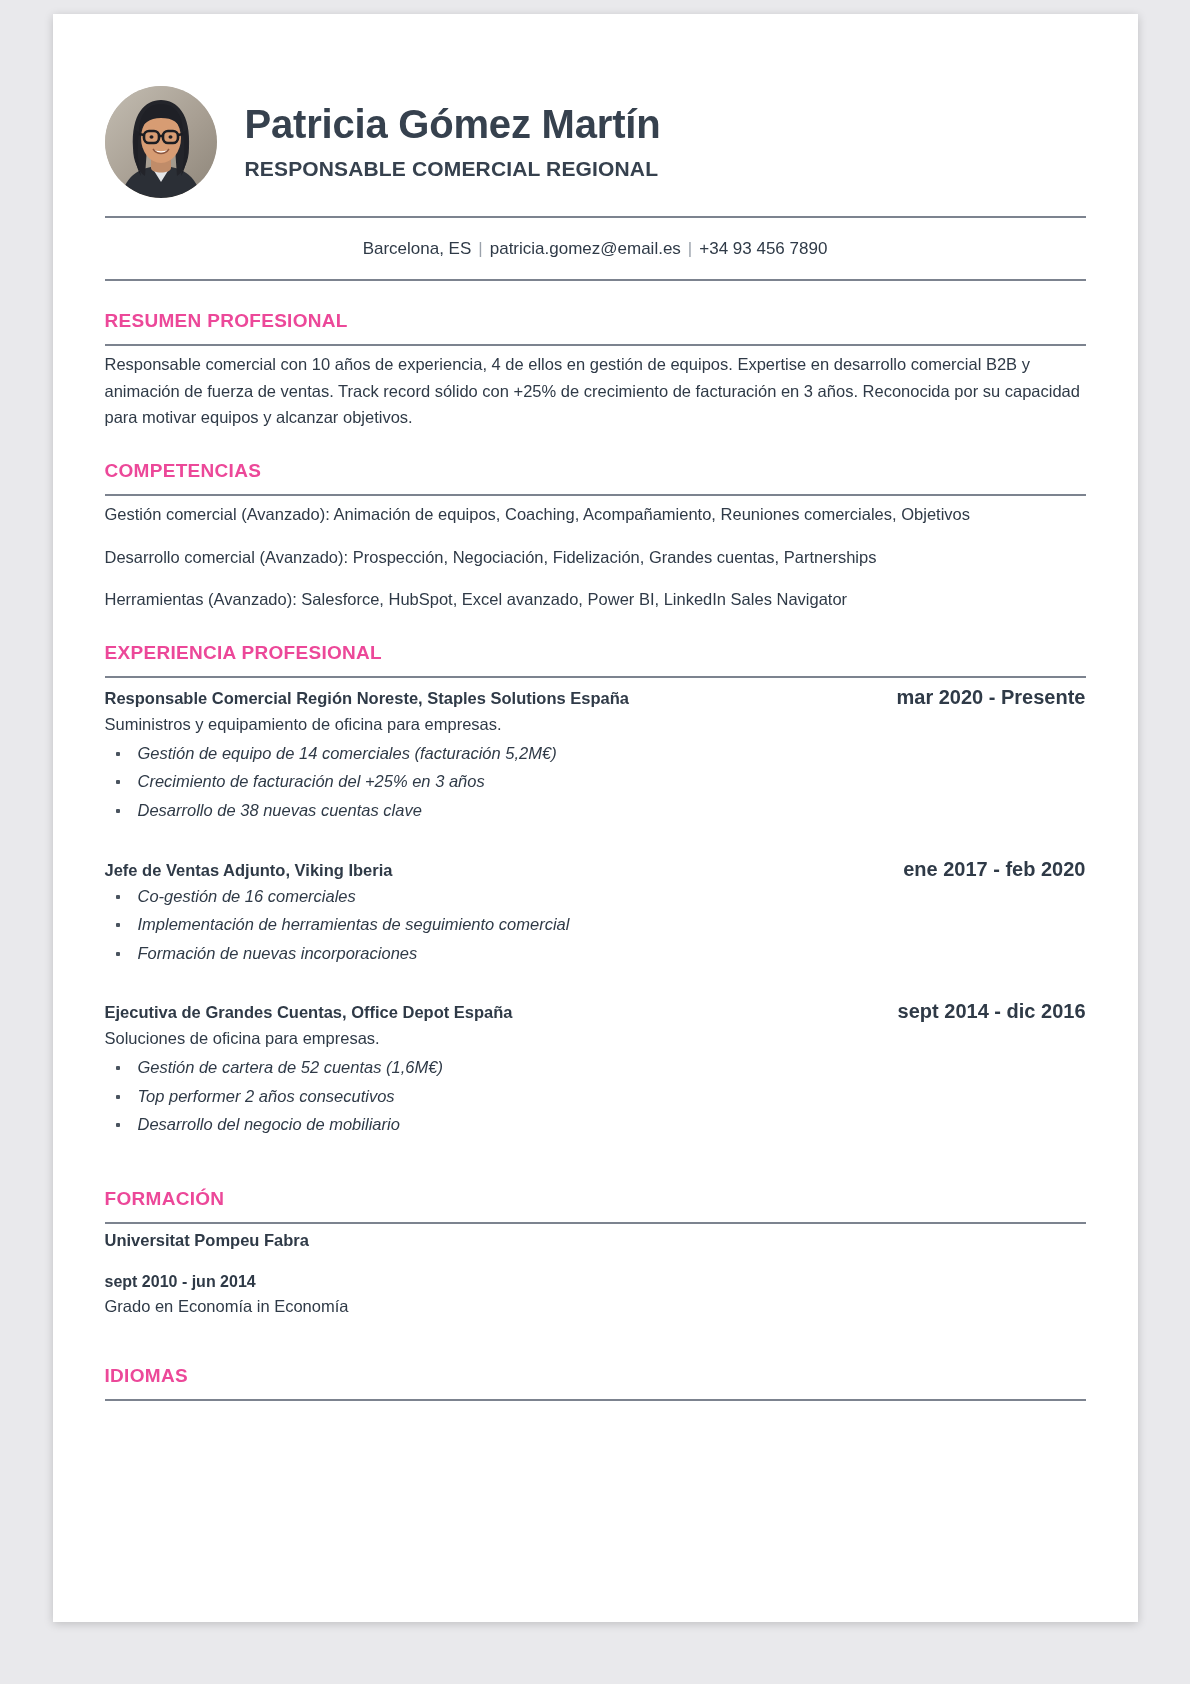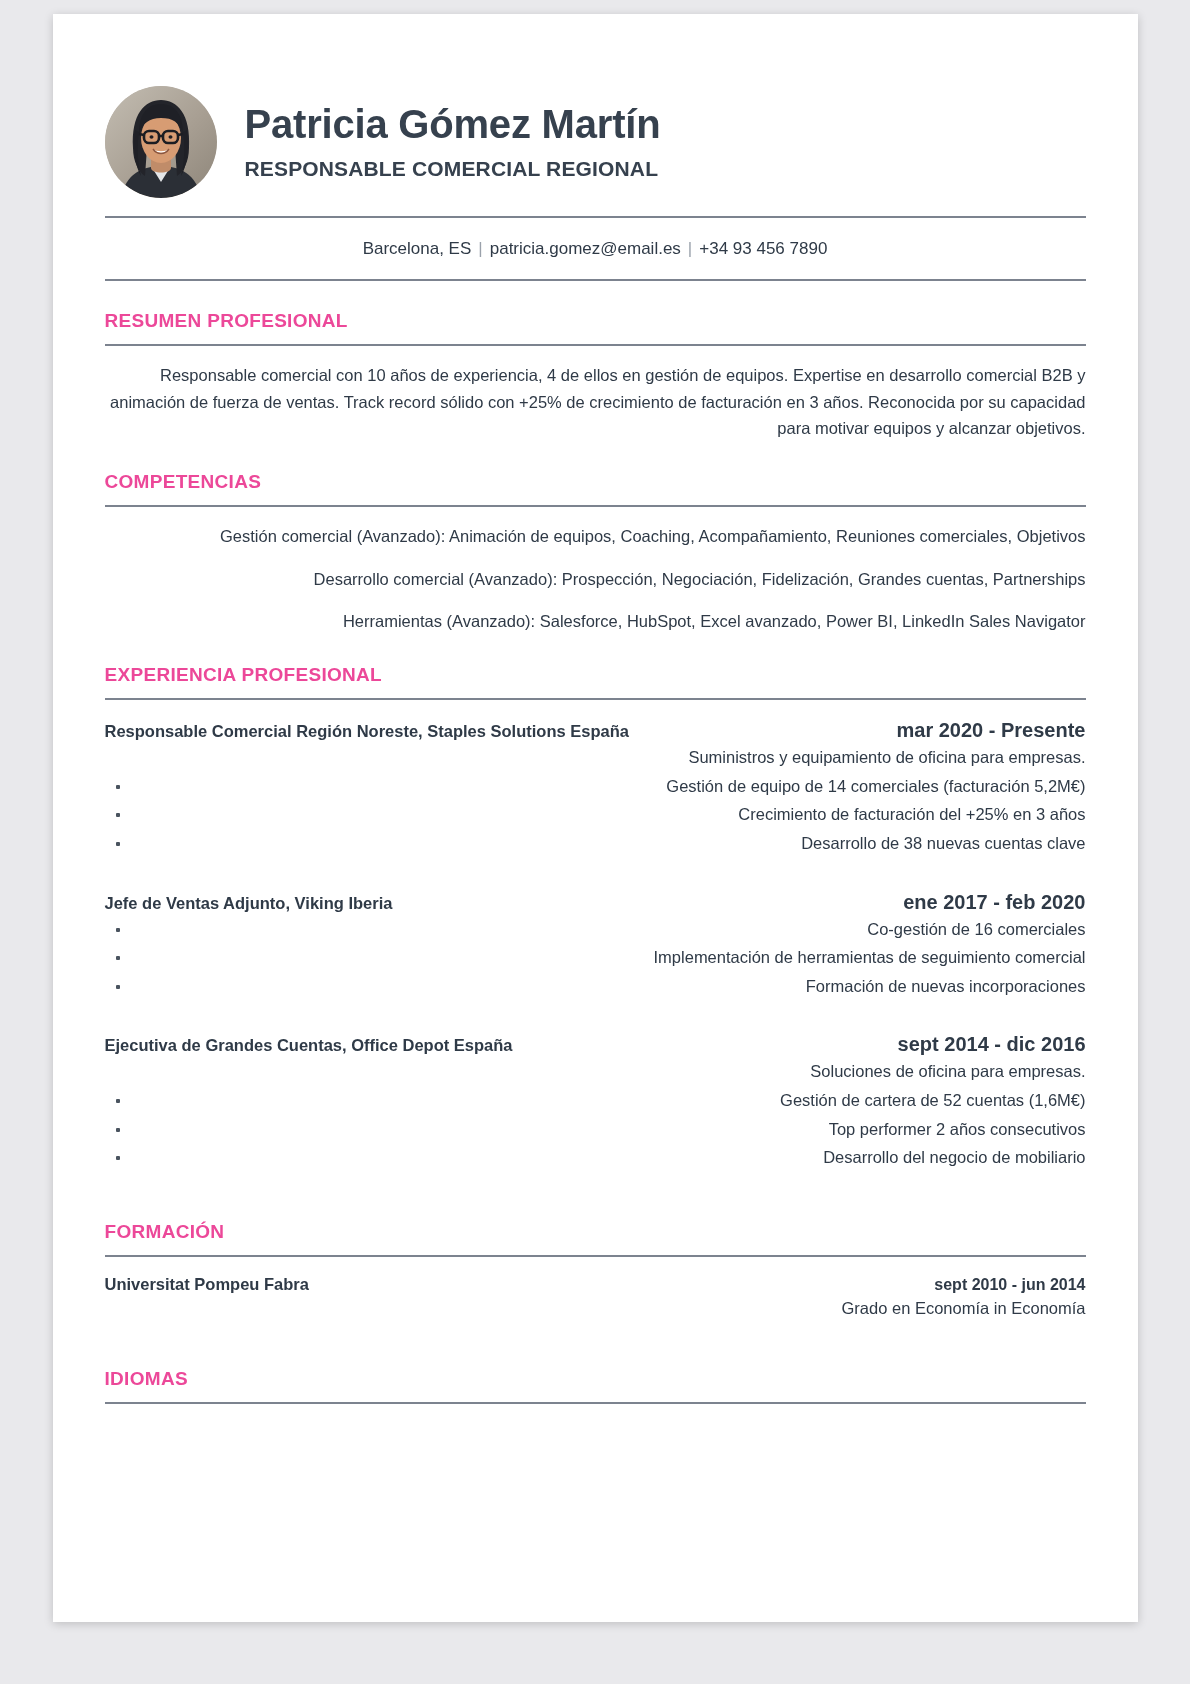--- a/index.html
+++ b/index.html
@@ -98,21 +98,21 @@
 
   .section-title {
     font-size: 19px;
     font-weight: bold;
     color: #ec4899;
     letter-spacing: 0.3px;
     margin: 0 0 12px 0;
     line-height: 1.1;
   }
 
-  .section-body { padding-top: 16px; text-align: right; }
+  .section-body { padding-top: 5px; }
 
   .para {
     font-size: 16.5px;
     color: #2f3a47;
     line-height: 1.62;
     margin: 0;
   }
 
   .skill-line {
     font-size: 16.5px;
@@ -149,20 +149,21 @@
     font-size: 16.5px;
     color: #2f3a47;
     line-height: 1.5;
     margin: 0 0 4px 0;
   }
 
   ul.bullets {
     list-style: none;
     margin: 0;
     padding: 0;
+    font-style: italic;
   }
   ul.bullets li {
     position: relative;
     font-size: 16.5px;
     color: #2f3a47;
     line-height: 1.55;
     padding-left: 33px;
     margin-bottom: 3px;
   }
   ul.bullets li::before {
@@ -175,20 +176,21 @@
     background: #4a545f;
     border-radius: 1px;
   }
 
   
   .edu-head {
     display: flex;
     justify-content: space-between;
     align-items: baseline;
     gap: 18px;
+    flex-direction: column;
   }
   .edu-school {
     font-size: 16.5px;
     font-weight: bold;
     color: #2f3a47;
     line-height: 1.45;
   }
   .edu-dates {
     font-size: 16px;
     font-weight: bold;

